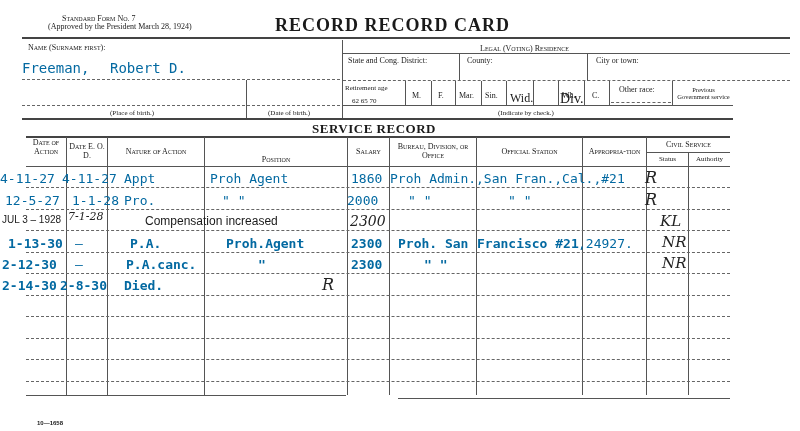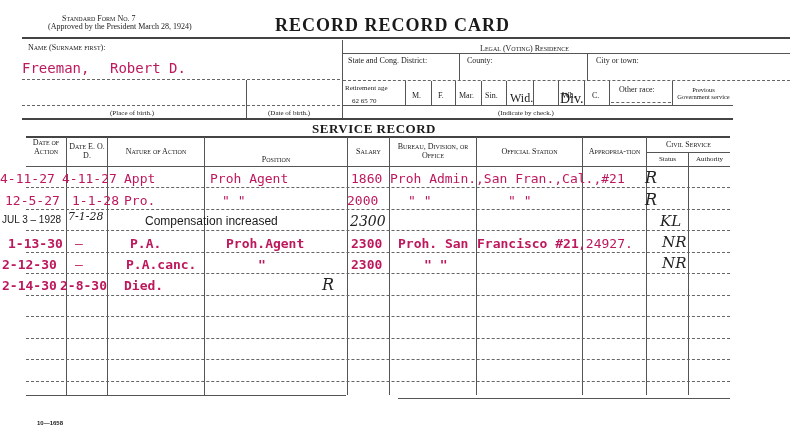--- a/index.html
+++ b/index.html
@@ -5,21 +5,21 @@
   html, body { margin:0; padding:0; }
   body { width:800px; height:431px; background:#ffffff; position:relative; overflow:hidden;
          font-family:"DejaVu Serif", serif; color:#1a1a1a; }
   .abs { position:absolute; }
   .small { font-size:7px; font-family:"Liberation Serif", serif; }
   .sc { font-variant:small-caps; }
   .hline { position:absolute; height:0; border-top:1px solid #555; }
   .hthick { position:absolute; height:0; border-top:2px solid #444; }
   .dash { position:absolute; height:0; border-top:1px dashed #666; }
   .vline { position:absolute; width:0; border-left:1px solid #555; }
-  .type { font-family:"DejaVu Sans Mono", monospace; font-size:13px; color:#be185d; position:absolute; white-space:nowrap; }
+  .type { font-family:"DejaVu Sans Mono", monospace; font-size:13px; color:#0369a1; position:absolute; white-space:nowrap; }
   .hand { font-family:"DejaVu Serif", serif; font-style:italic; font-size:14px; color:#222; position:absolute; white-space:nowrap; }
   .stamp { font-family:"Liberation Sans", sans-serif; font-size:11px; position:absolute; white-space:nowrap; }
   .colhead { position:absolute; font-family:"Liberation Serif", serif; font-size:8px; font-variant:small-caps;
              text-align:center; line-height:9px; display:flex; align-items:center; justify-content:center; }
 </style>
 </head>
 <body>
 
 <div class="abs small sc" style="left:62px;top:14px;font-size:8px;">Standard Form No. 7</div>
 <div class="abs small" style="left:28px;top:22px;font-size:8px;padding-left:20px;">(Approved by the President March 28, 1924)</div>

